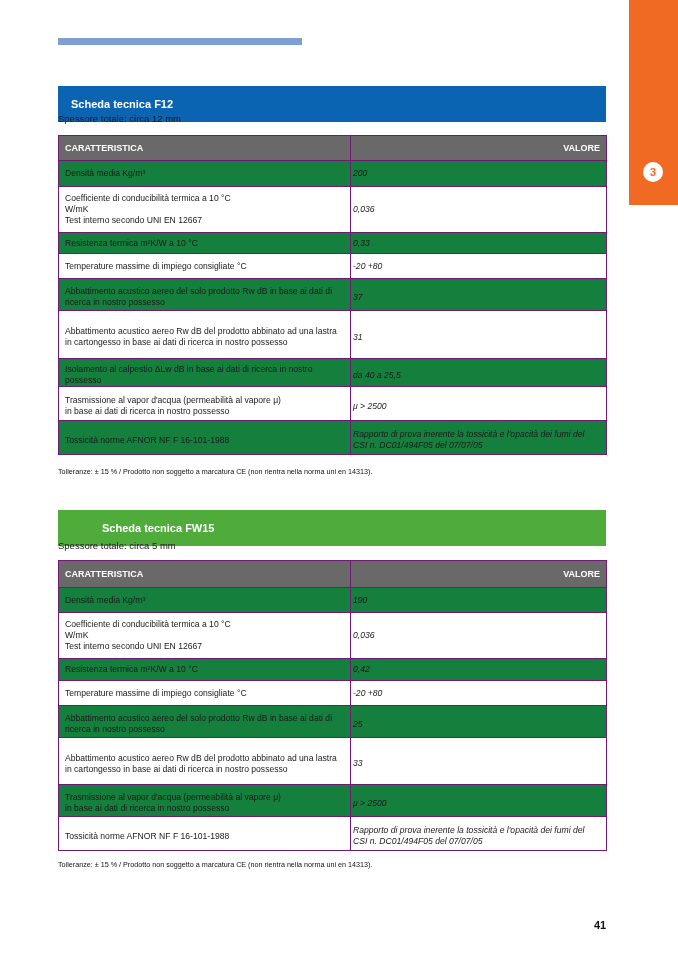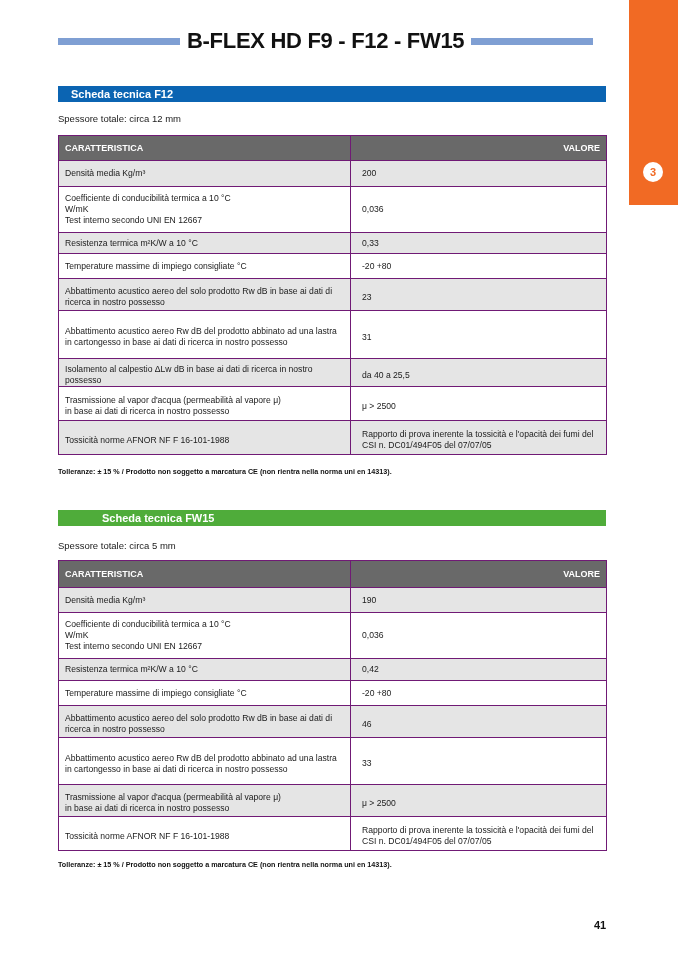--- a/index.html
+++ b/index.html
@@ -8,47 +8,46 @@
 
   .title-row { position: absolute; top: 28px; left: 58px; width: 548px; height: 26px; display: flex; align-items: center; }
   .title-bar { height: 7px; background: #7f9fd3; }
   .title-bar.left { width: 122px; }
   .title-bar.right { width: 122px; }
   .title-text { font-size: 22px; font-weight: bold; letter-spacing: -0.3px; color: #111; padding: 0 7px; white-space: nowrap; }
 
   .side-tab { position: absolute; top: 0; left: 629px; width: 49px; height: 205px; background: #f16a24; }
   .side-tab .chap { position: absolute; left: 14px; top: 162px; width: 20px; height: 20px; border-radius: 50%; background: #fff; color: #f16a24; font-size: 11px; font-weight: bold; display: flex; align-items: center; justify-content: center; }
 
-  .section-band { position: absolute; left: 58px; width: 548px; height: 16px; color: #fff; font-weight: bold; font-size: 11px; padding-left: 13px; display: flex; align-items: center; }
+  .section-band { position: absolute; left: 58px; width: 548px; height: 36px; color: #fff; font-weight: bold; font-size: 11px; padding-left: 13px; display: flex; align-items: center; }
   .band-blue { background: #0b64b2; }
   .band-green { background: #4fac3a; padding-left: 44px; }
 
   .thickness { position: absolute; left: 58px; font-size: 9.5px; color: #1a1a1a; }
 
   table.spec { position: absolute; left: 58px; width: 548px; border-collapse: collapse; table-layout: fixed; font-size: 8.6px; line-height: 11px; }
   table.spec td, table.spec th { border: 1px solid #701a75; padding: 0 6px; vertical-align: middle; text-align: left; }
   table.spec th { background: #696969; color: #fff; font-weight: bold; font-size: 9px; padding-left: 6px; }
   table.spec col.c1 { width: 292px; }
   table.spec col.c2 { width: 256px; }
-  table.spec td.c2 { padding-left: 11px; }
+  table.spec td.c2 { padding-left: 2px; font-style: italic; }
   table.spec th.c2 { padding-left: 11px; text-align: right; }
-  tr.gray td { background: #e5e5e5; }
+  tr.gray td { background: #15803d; }
   tr.white td { background: #ffffff; }
   td.top { vertical-align: top; padding-top: 5px !important; }
 
-  .tolerance { position: absolute; left: 58px; font-size: 7.2px; font-weight: bold; color: #111; }
+  .tolerance { position: absolute; left: 58px; font-size: 7.2px; font-weight: normal; color: #111; }
 
   .page-num { position: absolute; left: 594px; top: 919px; font-size: 11px; font-weight: bold; color: #111; }
 </style>
 </head>
 <body>
 
 <div class="title-row">
   <div class="title-bar left"></div>
-  <div class="title-text">B-FLEX HD F9 - F12 - FW15</div>
   <div class="title-bar right"></div>
 </div>
 
 <div class="side-tab">
   <div class="chap">3</div>
 </div>
 
 <div class="section-band band-blue" style="top:86px;">Scheda tecnica F12</div>
 <div class="thickness" style="top:113px;">Spessore totale: circa 12 mm</div>
 
@@ -73,21 +72,21 @@
   <tr class="gray" style="height:21px;">
     <td>Resistenza termica m²K/W a 10 °C</td>
     <td class="c2">0,33</td>
   </tr>
   <tr class="white" style="height:25px;">
     <td>Temperature massime di impiego consigliate °C</td>
     <td class="c2">-20 +80</td>
   </tr>
   <tr class="gray" style="height:32px;">
     <td class="top">Abbattimento acustico aereo del solo prodotto Rw dB in base ai dati di ricerca in nostro possesso</td>
-    <td class="c2 top">23</td>
+    <td class="c2 top">37</td>
   </tr>
   <tr class="white" style="height:48px;">
     <td class="top">Abbattimento acustico aereo Rw dB del prodotto abbinato ad una lastra in cartongesso in base ai dati di ricerca in nostro possesso</td>
     <td class="c2 top">31</td>
   </tr>
   <tr class="gray" style="height:24px;">
     <td class="top">Isolamento al calpestio ΔLw  dB in base ai dati di ricerca in nostro possesso</td>
     <td class="c2 top">da 40 a 25,5</td>
   </tr>
   <tr class="white" style="height:34px;">
@@ -127,21 +126,21 @@
   <tr class="gray" style="height:22px;">
     <td>Resistenza termica m²K/W a 10 °C</td>
     <td class="c2">0,42</td>
   </tr>
   <tr class="white" style="height:25px;">
     <td>Temperature massime di impiego consigliate °C</td>
     <td class="c2">-20 +80</td>
   </tr>
   <tr class="gray" style="height:32px;">
     <td class="top">Abbattimento acustico aereo del solo prodotto Rw dB in base ai dati di ricerca in nostro possesso</td>
-    <td class="c2 top">46</td>
+    <td class="c2 top">25</td>
   </tr>
   <tr class="white" style="height:47px;">
     <td class="top">Abbattimento acustico aereo Rw dB del prodotto abbinato ad una lastra in cartongesso in base ai dati di ricerca in nostro possesso</td>
     <td class="c2 top">33</td>
   </tr>
   <tr class="gray" style="height:32px;">
     <td class="top multiline">Trasmissione al vapor d'acqua (permeabilità al vapore μ)<br>in base ai dati di ricerca in nostro possesso</td>
     <td class="c2 top">μ &gt; 2500</td>
   </tr>
   <tr class="white" style="height:34px;">

